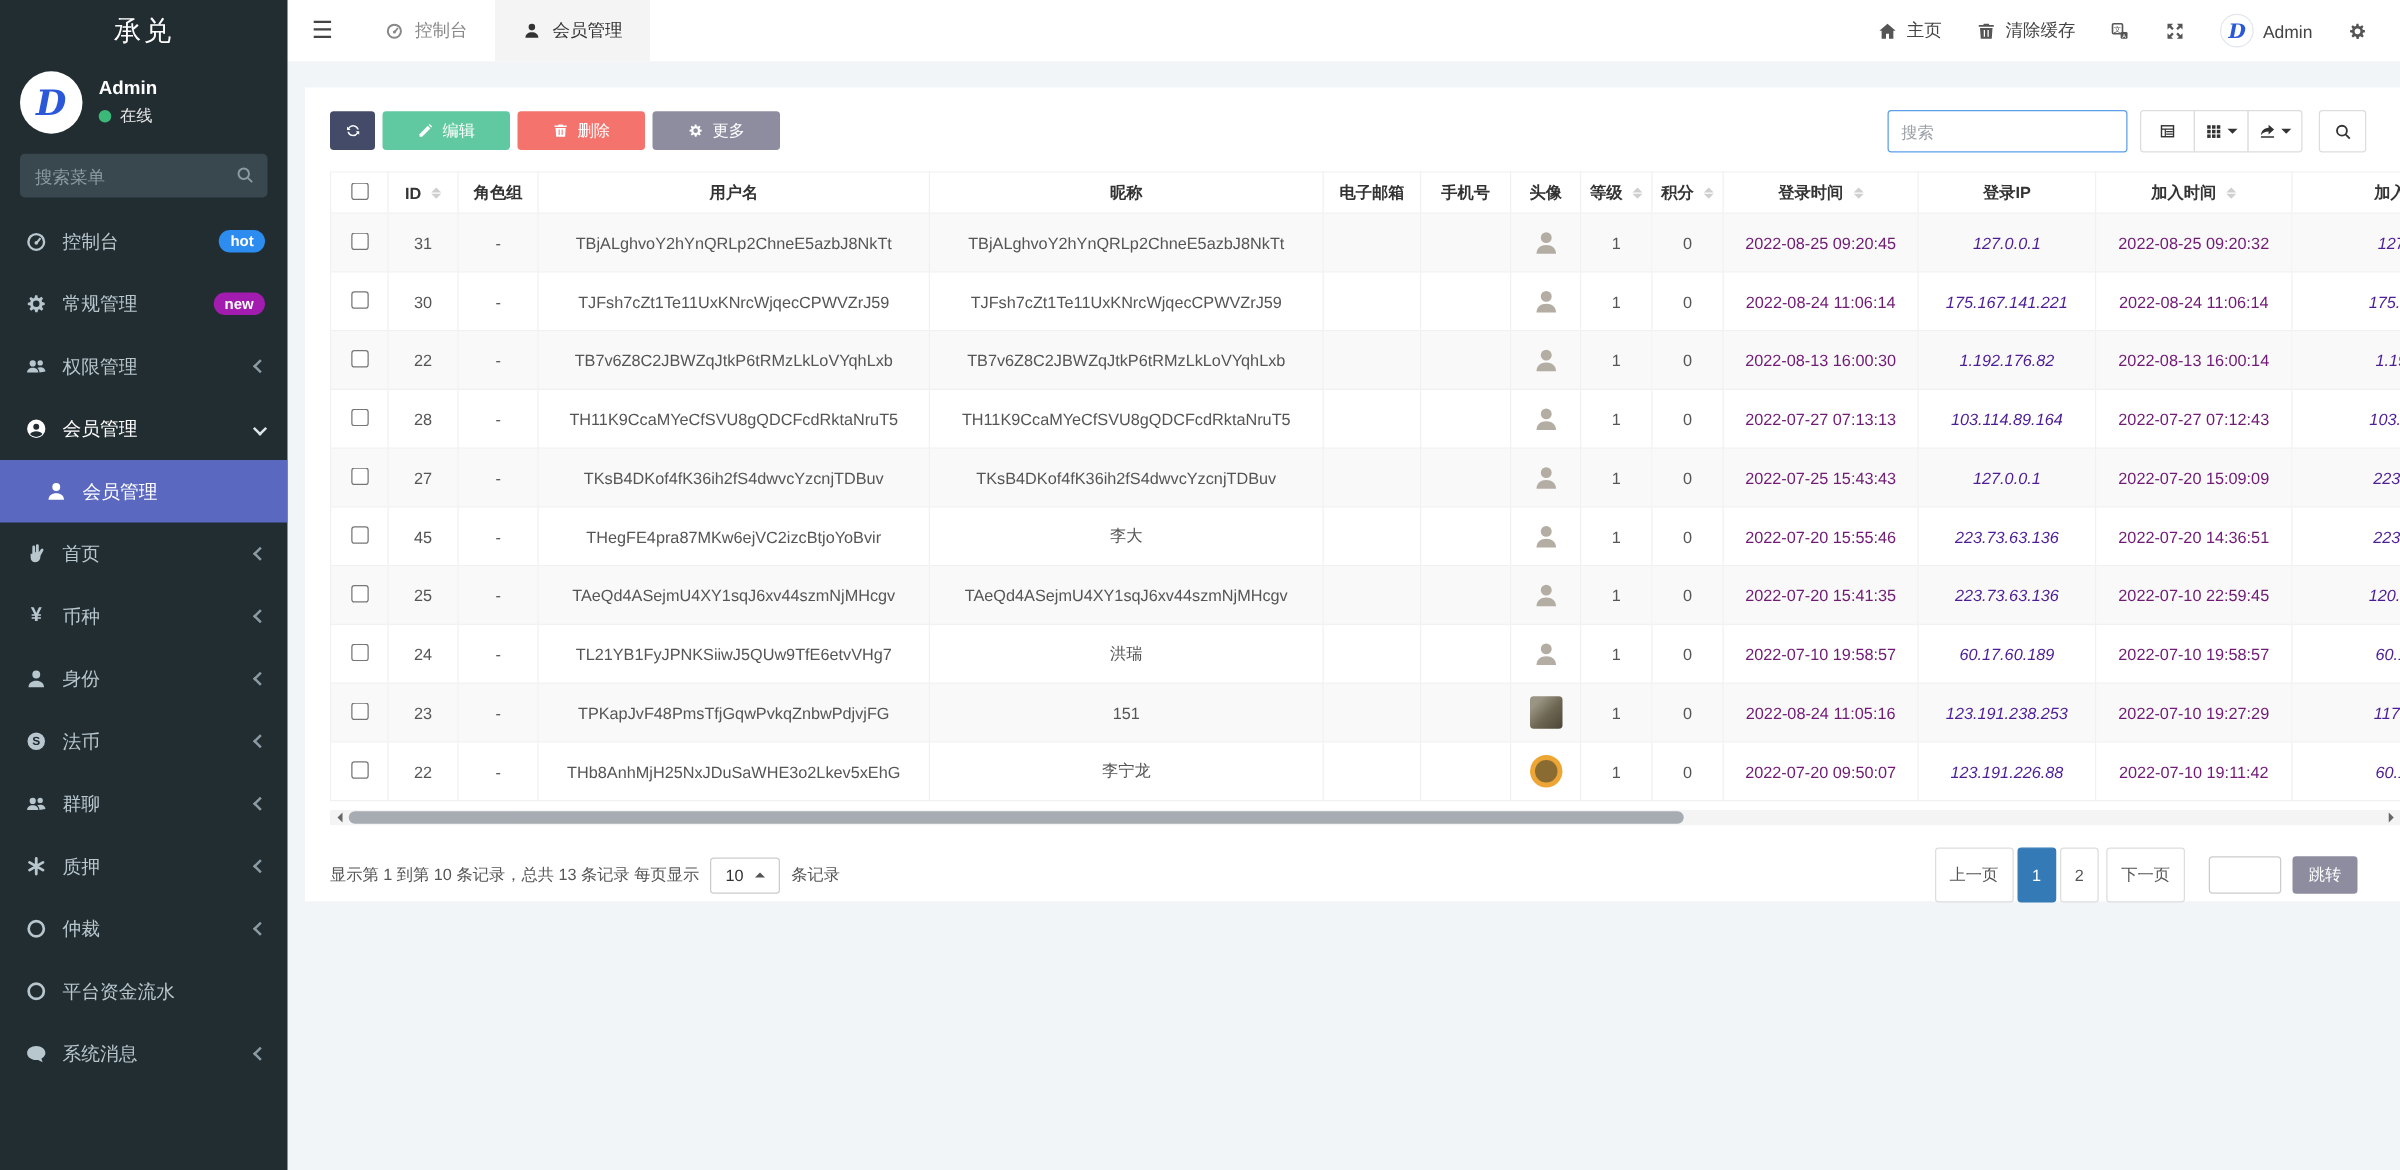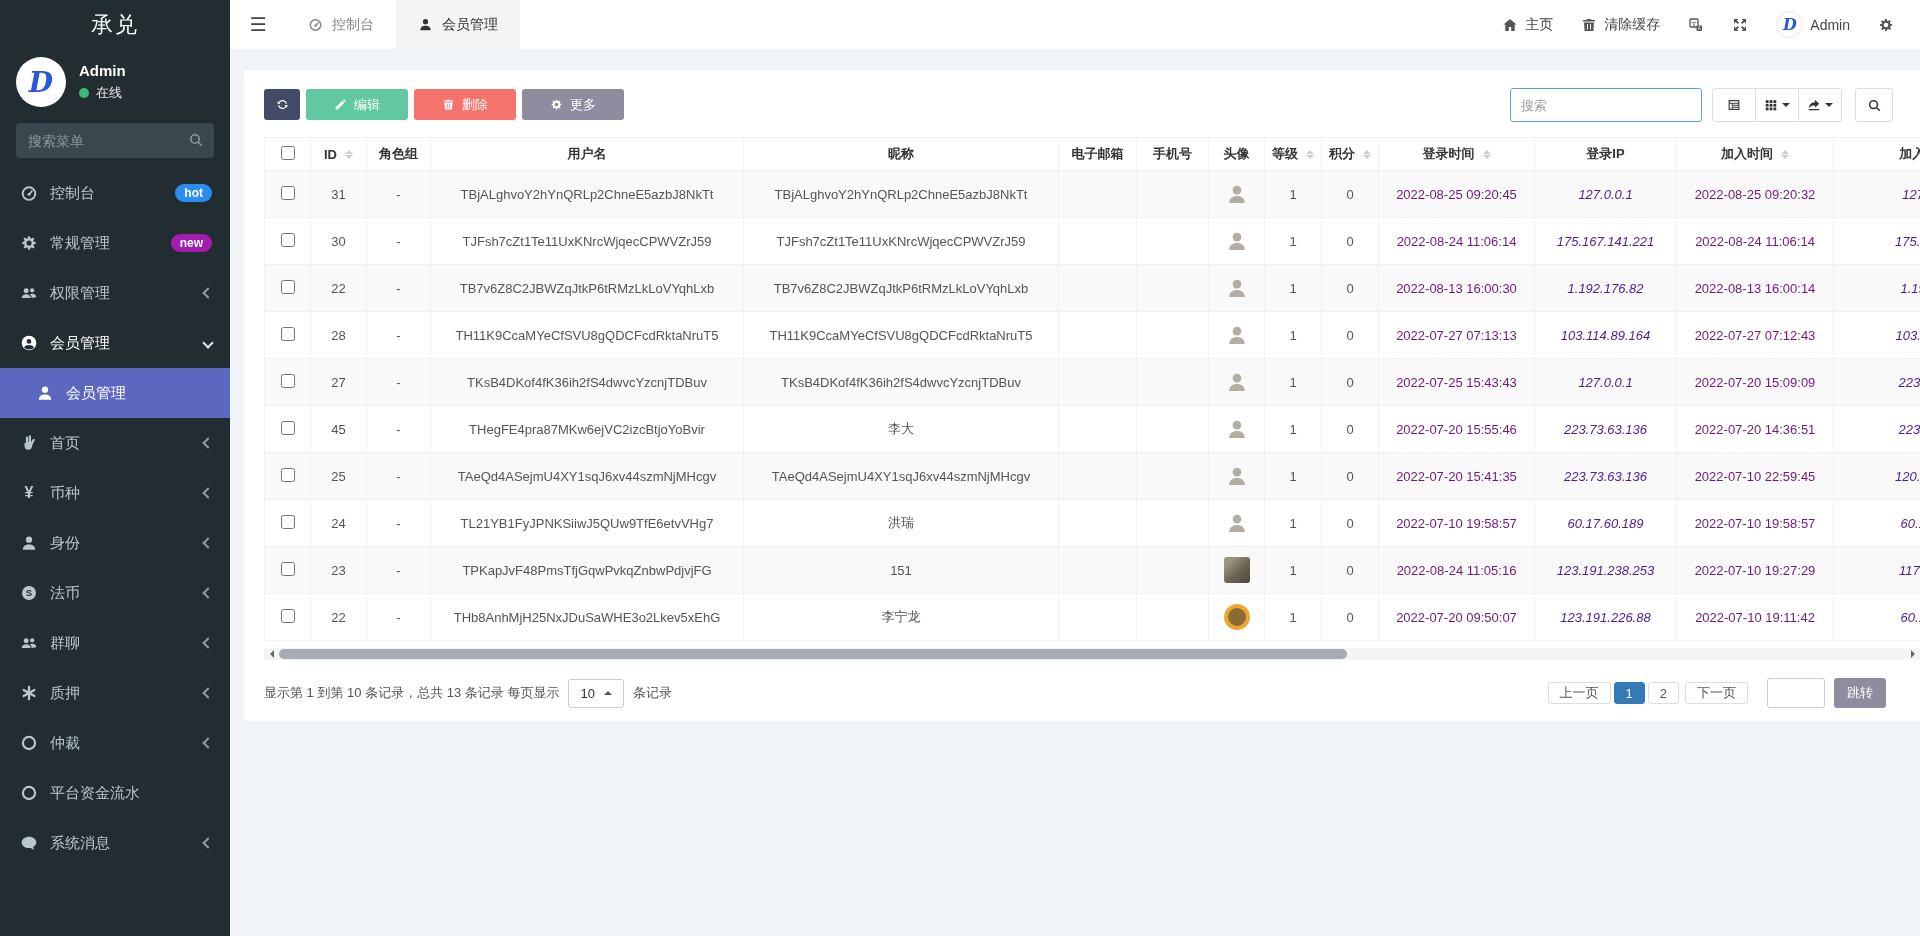--- a/index.html
+++ b/index.html
@@ -91,21 +91,21 @@
   .hs-arrow { position:absolute; top:0; width:14px; height:12px; background:#f4f4f4; display:flex; align-items:center; justify-content:center; cursor:pointer; }
   .hs-arrow.l { left:0; } .hs-arrow.r { right:0; }
   .tri-l { width:0; height:0; border:4px solid transparent; border-right-color:#666; margin-left:-3px; }
   .tri-r { width:0; height:0; border:4px solid transparent; border-left-color:#666; margin-right:-3px; }
   .hs-thumb { position:absolute; left:15px; top:1px; width:1068px; height:10px; background:#a6acb1; border-radius:5px; cursor:grab; }
 
   
   .pagination { position:absolute; left:20px; right:34px; top:608px; display:flex; align-items:center; font-size:13px; color:#555; }
   .page-size { display:inline-flex; align-items:center; gap:9px; border:1px solid #ccc; background:#fff; padding:6px 11px; margin:0 9px; border-radius:3px; color:#333; cursor:pointer; }
   .pg-group { margin-left:auto; display:flex; align-items:center; gap:3px; }
-  .pg-btn { min-width:30px; height:22px; padding:0 11px; border:1px solid #ddd; background:#fff; color:#555; border-radius:3px; font-size:13px; display:inline-flex; align-items:center; justify-content:center; cursor:pointer; }
+  .pg-btn { min-width:30px; height:44px; padding:0 11px; border:1px solid #ddd; background:#fff; color:#555; border-radius:3px; font-size:13px; display:inline-flex; align-items:center; justify-content:center; cursor:pointer; }
   .pg-btn.active { background:#337ab7; border-color:#337ab7; color:#fff; }
   .jump-input { width:58px; height:30px; border:1px solid #ccc; border-radius:3px; margin-left:16px; }
   .jump-btn { height:30px; padding:0 13px; background:#8e8da0; color:#fff; border:none; border-radius:3px; margin-left:6px; font-size:13px; cursor:pointer; }
 </style>
 </head>
 <body>
 
 <div id="app">
 
   <aside class="sidebar">

